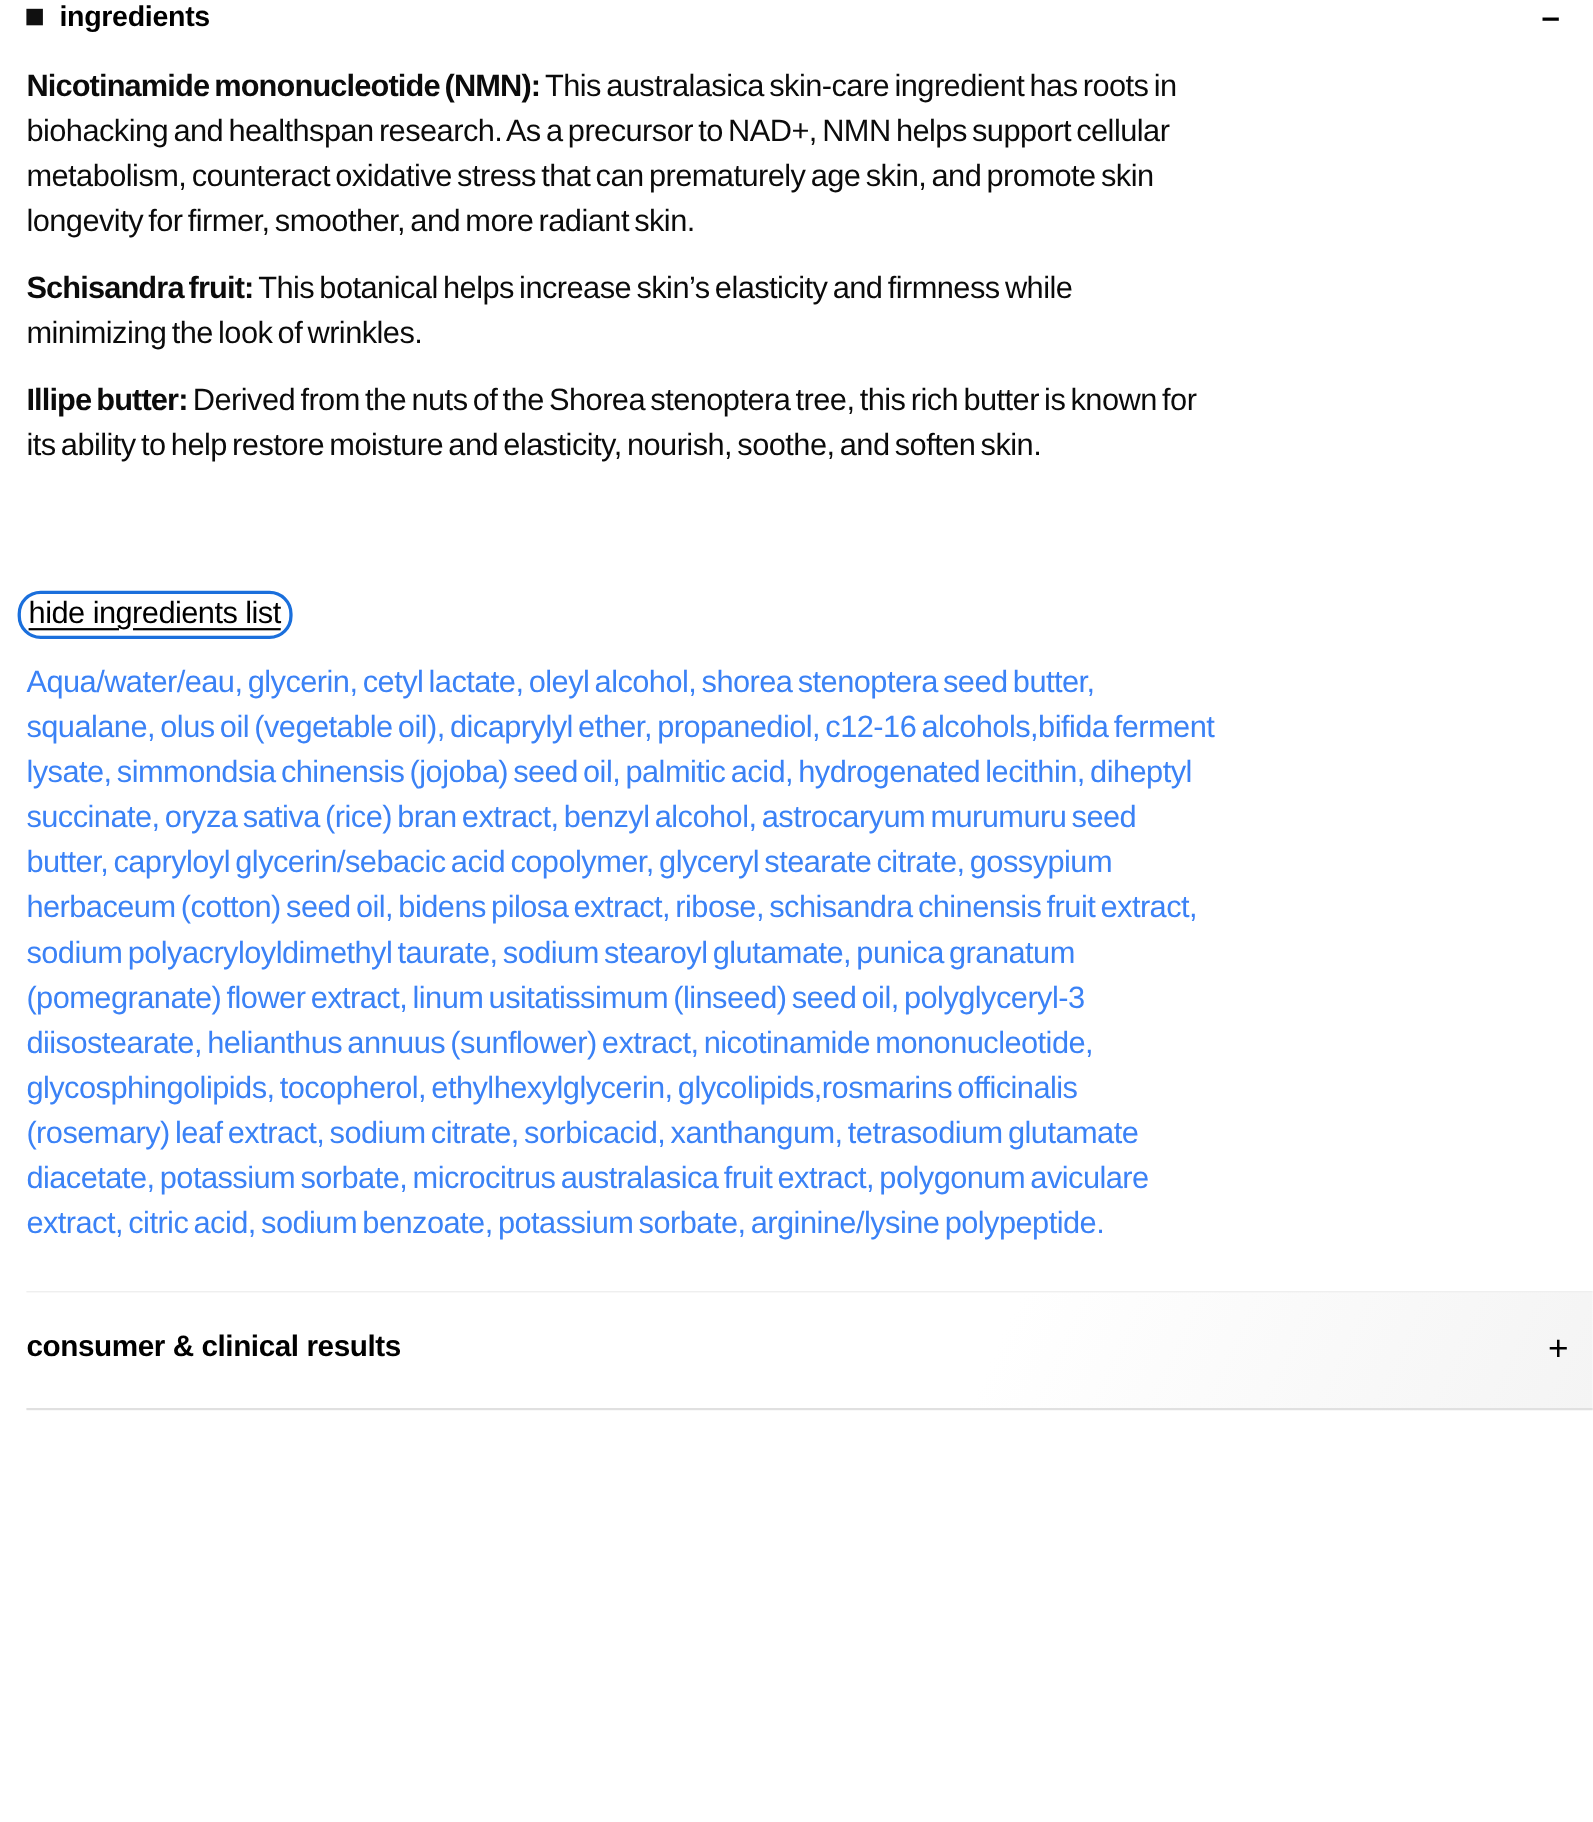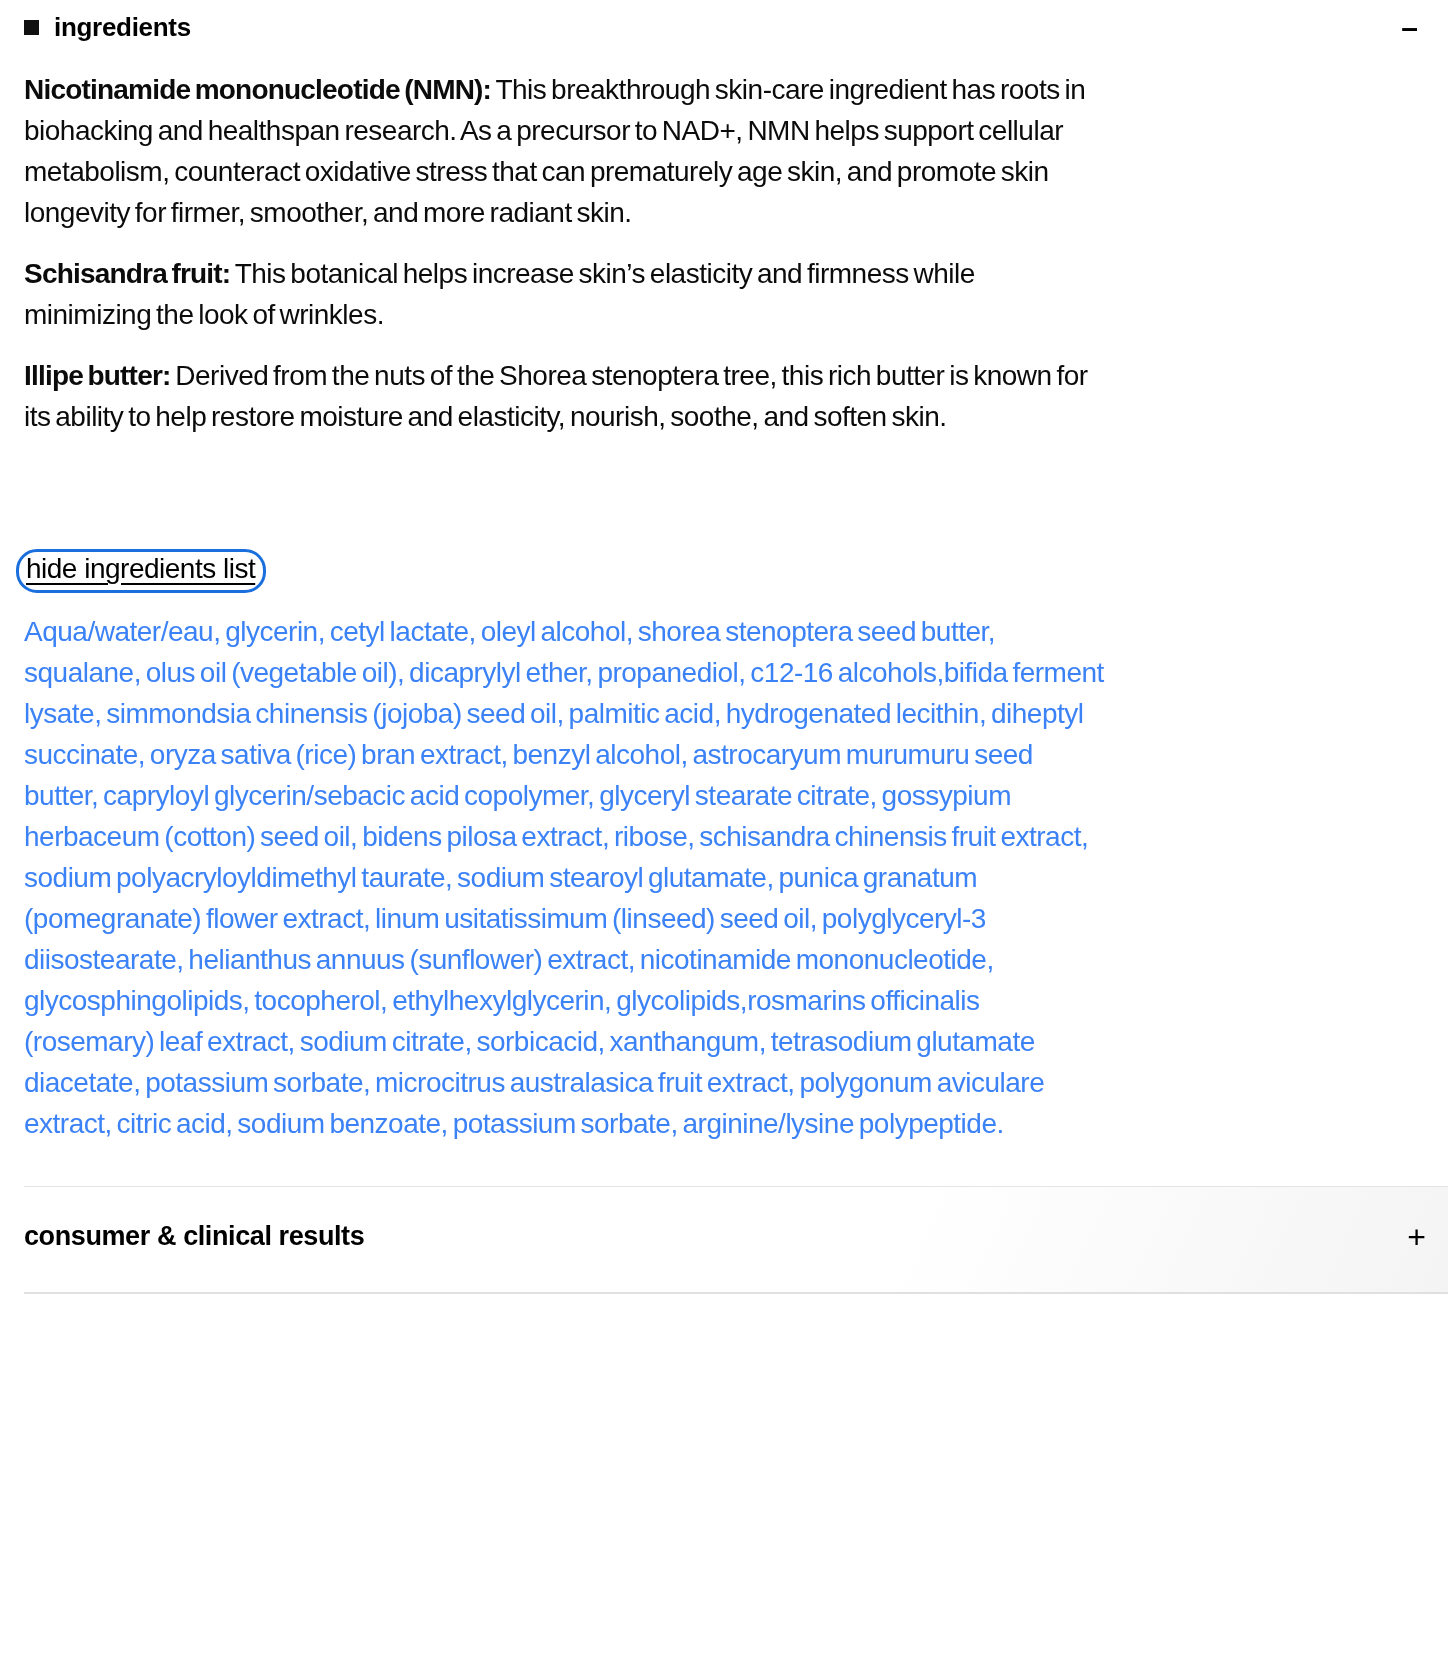--- a/index.html
+++ b/index.html
@@ -11,21 +11,21 @@
     color: #000000;
     font-family: "Liberation Sans", sans-serif;
     overflow: hidden;
   }
 
   
   .acc-header {
     display: flex;
     justify-content: space-between;
     align-items: center;
-    padding: 12px 30px 0 24px;
+    padding: 0 30px 0 24px;
   }
   .title-wrap { display: flex; align-items: center; gap: 15px; }
   .square-bullet {
     width: 15px; height: 15px;
     background: #101010;
     flex: none;
   }
   .acc-title {
     margin: 0;
     font-size: 26px;
@@ -107,21 +107,21 @@
 <section>
   <header class="acc-header">
     <div class="title-wrap">
       <span class="square-bullet"></span>
       <h2 class="acc-title">ingredients</h2>
     </div>
     <span class="acc-toggle">–</span>
   </header>
 
   <div class="acc-body">
-    <p class="para"><strong>Nicotinamide mononucleotide (NMN):</strong><span> This breakthrough skin-care ingredient has roots in biohacking and healthspan research. As a precursor to NAD+, NMN helps support cellular metabolism, counteract oxidative stress that can prematurely age skin, and promote skin longevity for firmer, smoother, and more radiant skin.</span></p>
+    <p class="para"><strong>Nicotinamide mononucleotide (NMN):</strong><span> This australasica skin-care ingredient has roots in biohacking and healthspan research. As a precursor to NAD+, NMN helps support cellular metabolism, counteract oxidative stress that can prematurely age skin, and promote skin longevity for firmer, smoother, and more radiant skin.</span></p>
 
 
 
     <p class="para"><strong>Schisandra fruit:</strong><span> This botanical helps increase skin’s elasticity and firmness while minimizing the look of wrinkles.</span></p>
 
     <p class="para"><strong>Illipe butter:</strong><span> Derived from the nuts of the Shorea stenoptera tree, this rich butter is known for its ability to help restore moisture and elasticity, nourish, soothe, and soften skin.</span></p>
 
     <a href="#" class="hide-link">hide ingredients list</a>
 
     <p class="full-list">Aqua/water/eau, glycerin, cetyl lactate, oleyl alcohol, shorea stenoptera seed butter, squalane, olus oil (vegetable oil), dicaprylyl ether, propanediol, c12-16 alcohols,bifida ferment lysate, simmondsia chinensis (jojoba) seed oil, palmitic acid, hydrogenated lecithin, diheptyl succinate, oryza sativa (rice) bran extract, benzyl alcohol, astrocaryum murumuru seed butter, capryloyl glycerin/sebacic acid copolymer, glyceryl stearate citrate, gossypium herbaceum (cotton) seed oil, bidens pilosa extract, ribose, schisandra chinensis fruit extract, sodium polyacryloyldimethyl taurate, sodium stearoyl glutamate, punica granatum (pomegranate) flower extract, linum usitatissimum (linseed) seed oil, polyglyceryl-3 diisostearate, helianthus annuus (sunflower) extract, nicotinamide mononucleotide, glycosphingolipids, tocopherol, ethylhexylglycerin, glycolipids,rosmarins officinalis (rosemary) leaf extract, sodium citrate, sorbicacid, xanthangum, tetrasodium glutamate diacetate, potassium sorbate, microcitrus australasica fruit extract, polygonum aviculare extract, citric acid, sodium benzoate, potassium sorbate, arginine/lysine polypeptide.</p>

